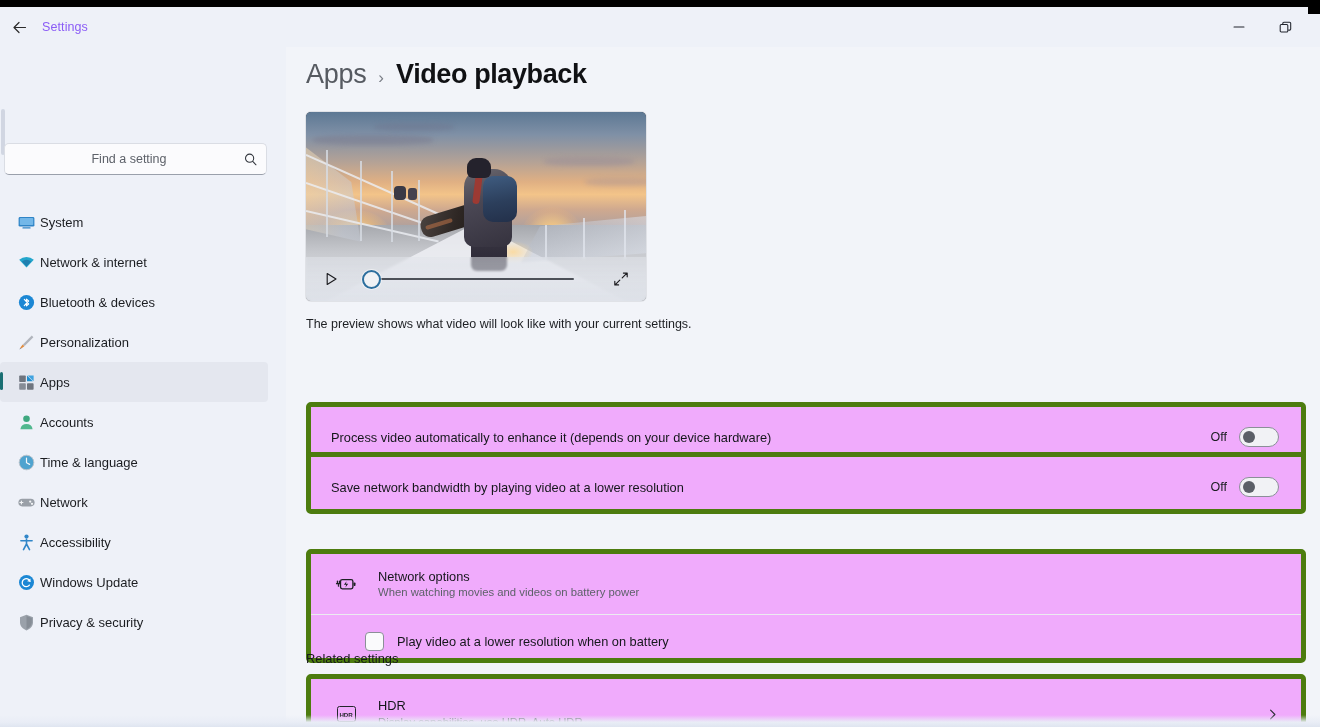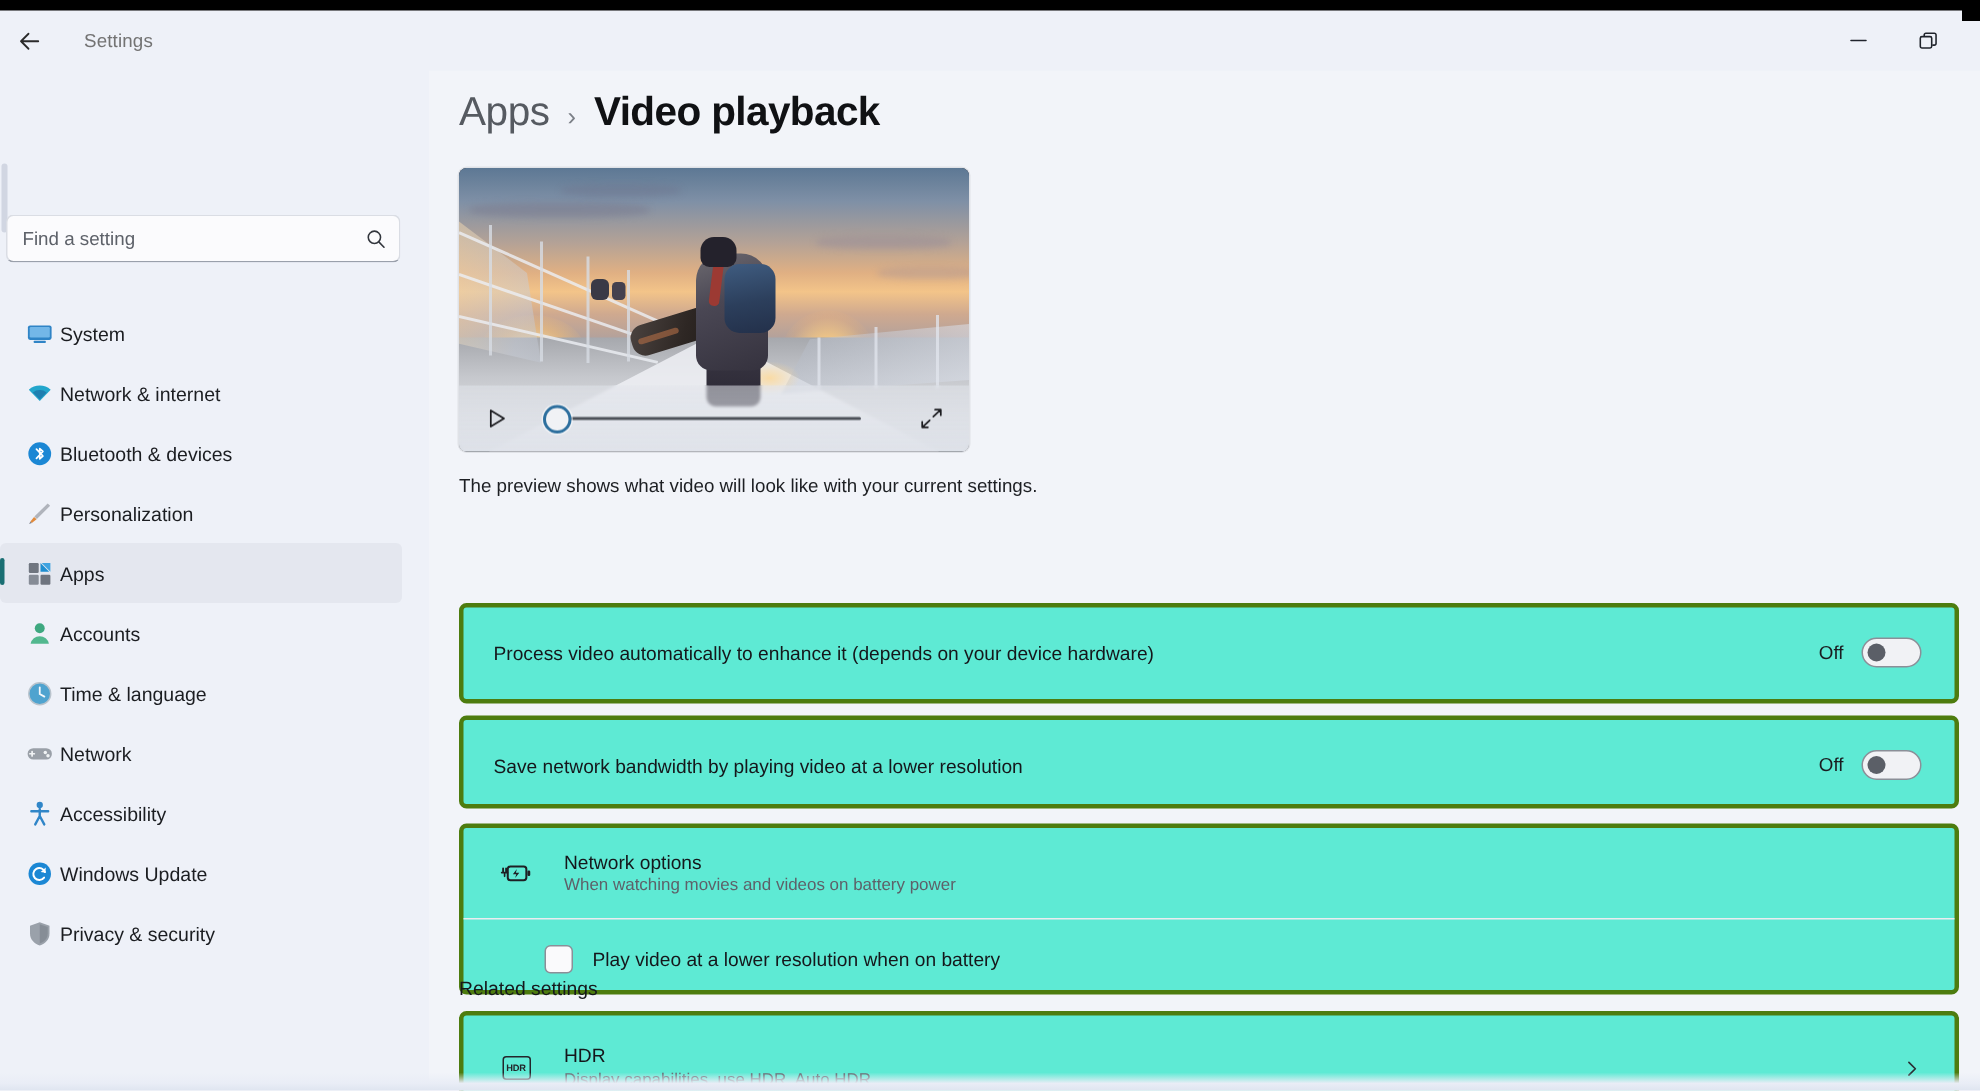--- a/index.html
+++ b/index.html
@@ -46,22 +46,22 @@
   }
   .back-btn {
     width: 34px; height: 30px;
     margin-left: 2px;
     display: flex; align-items: center; justify-content: center;
     border-radius: 4px;
     color: #2b2b2b;
   }
   .app-title {
     font-size: 12.5px;
-    color: #737373;
-    margin-left: 20px;
+    color: #8b5cf6;
+    margin-left: 6px;
     letter-spacing: .1px;
   }
   .win-controls {
     position: absolute;
     right: 12px; top: 0;
     height: 40px;
     display: flex;
     align-items: center;
   }
   .win-btn {
@@ -102,20 +102,21 @@
     padding: 0 8px 0 10px;
   }
   .search-input {
     flex: 1;
     border: none;
     outline: none;
     background: transparent;
     font-family: "Liberation Sans", sans-serif;
     font-size: 12.5px;
     color: #0369a1;
+    text-align: center;
   }
   .search-input::placeholder { color: #5d6169; opacity: 1; }
   .search-ico { color: #32363d; display: flex; align-items: center; }
 
   .nav { position: absolute; left: 0; top: 155px; width: 286px; }
   .nav-item {
     position: relative;
     height: 40px;
     margin: 0 18px 0 0;
     display: flex;
@@ -401,22 +402,22 @@
     left: 20px; top: 270px;
     font-size: 12.5px;
     color: #1d1f23;
   }
 
   
   .card {
     position: absolute;
     left: 20px;
     width: 1000px;
-    background: #5eead4;
-    border: 3px solid #4d7c0f;
+    background: #f0abfc;
+    border: 5px solid #4d7c0f;
     border-radius: 5px;
   }
   .card-row {
     display: flex;
     align-items: center;
     padding: 0 22px 0 20px;
     min-height: 60px;
   }
   .row-label {
     flex: 1;
@@ -442,21 +443,21 @@
   .toggle .knob {
     position: absolute;
     left: 3px; top: 50%;
     transform: translateY(-50%);
     width: 12px; height: 12px;
     border-radius: 50%;
     background: #5b5f67;
   }
 
   .card-1 { top: 355px; height: 67px; }
-  .card-2 { top: 430px; height: 62px; }
+  .card-2 { top: 405px; height: 62px; }
   .card-3 { top: 502px; height: 114px; border-radius: 5px; }
 
   .battery-row {
     display: flex;
     align-items: center;
     padding: 0 22px 0 20px;
     height: 60px;
   }
   .battery-ico {
     width: 30px;

